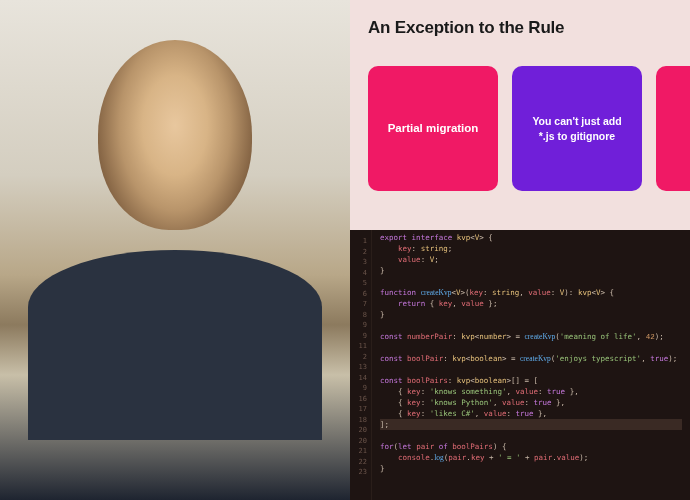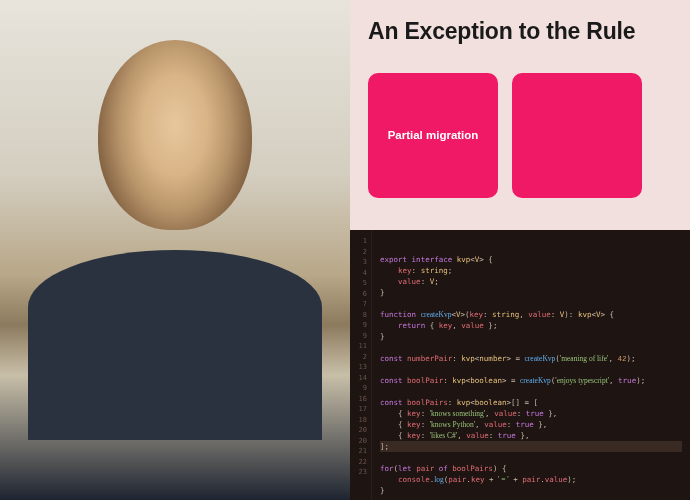--- a/index.html
+++ b/index.html
@@ -2,51 +2,54 @@
 <html><head>
 <meta charset="utf-8">
 <style>
 * { margin: 0; padding: 0; box-sizing: border-box; }
 body { width: 690px; height: 500px; overflow: hidden; font-family: -apple-system, BlinkMacSystemFont, "Segoe UI", Helvetica, Arial, sans-serif; background: #1a1410; }
 .root { display: grid; grid-template-columns: 350px 340px; grid-template-rows: 230px 270px; width: 690px; height: 500px; }
 .photo-panel { grid-row: 1 / span 2; grid-column: 1; background: linear-gradient(180deg, #e8e4dc 0%, #d4cec0 35%, #b8a788 55%, #8c7a5e 65%, #c8bfa8 75%, #1e2430 100%); position: relative; overflow: hidden; }
 .photo-panel::before { content: ""; position: absolute; top: 8%; left: 28%; width: 44%; height: 38%; background: radial-gradient(ellipse 60% 75% at 50% 45%, #e8c79e 0%, #d8b486 35%, #b8946a 60%, #7a5a3c 90%); border-radius: 50% 50% 46% 46%; }
 .photo-panel::after { content: ""; position: absolute; bottom: 12%; left: 8%; width: 84%; height: 38%; background: #2a3240; border-radius: 50% 50% 0 0 / 30% 30% 0 0; }
 .slide-panel { grid-row: 1; grid-column: 2; background: #f2e0de; padding: 18px 0 18px 18px; overflow: hidden; }
-.slide-title { font-size: 23px; font-weight: 800; color: #1a1a1a; margin-bottom: 28px; letter-spacing: -0.2px; }
+.slide-title { font-size: 17px; font-weight: 800; color: #1a1a1a; margin-bottom: 28px; letter-spacing: -0.2px; }
 .cards { display: flex; gap: 14px; }
 .card { width: 130px; height: 125px; border-radius: 10px; display: flex; align-items: center; justify-content: center; padding: 14px; text-align: center; flex-shrink: 0; }
 .card-pink { background: #f01965; color: #ffffff; }
 .card-purple { background: #701fd9; color: #fff; }
 .card-text { font-size: 11.5px; font-weight: 700; line-height: 1.35; }
 .card-text.small { font-size: 10.5px; }
 .editor-panel { grid-row: 2; grid-column: 2; background: #1e1412; display: flex; overflow: hidden; font-family: "SF Mono", Consolas, monospace; font-size: 7.5px; line-height: 1.5; }
 .gutter { width: 22px; background: #1e1412; color: #6a544a; text-align: right; padding: 6px 4px 0 0; border-right: 1px solid #2a1e1a; }
 .gutter div { font-size: 7px; }
-.code-area { flex: 1; padding: 24px 8px; color: #c8b8a8; overflow: hidden; }
+.code-area { flex: 1; padding: 2px 8px; color: #c8b8a8; overflow: hidden; }
 .code-line { white-space: pre; height: 11px; }
 .kw { color: #c678dd; }
 .ty { color: #e5c07b; }
 .fn { color: #61afef; font-family: Liberation Serif, serif; }
-.st { color: #98c379; font-family: Liberation Serif, serif; }
+.st { color: #98c379; }
 .nm { color: #d19a66; font-family: Liberation Mono, monospace; }
 .id { color: #e06c75; margin-top: 36px; }
 .hl { background: #3a2a24; display: inline-block; width: 100%; }
 </style>
 </head>
 <body>
 
 <div class="root">
   <div class="photo-panel"></div>
 
   <div class="slide-panel">
     <div class="slide-title">An Exception to the Rule</div>
     <div class="cards">
       <div class="card card-pink">
         <div class="card-text">Partial migration</div>
+      </div>
+      <div class="card card-purple">
+        <div class="card-text small">You can't just add *.js to gitignore</div>
       </div>
       <div class="card card-pink">
         
       </div>
     </div>
   </div>
 
   <div class="editor-panel">
     <div class="gutter" id="gutter">
         <div>1</div>

